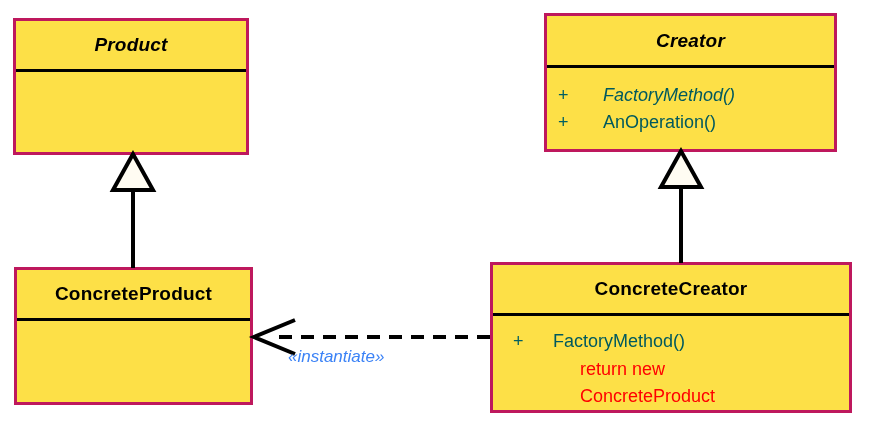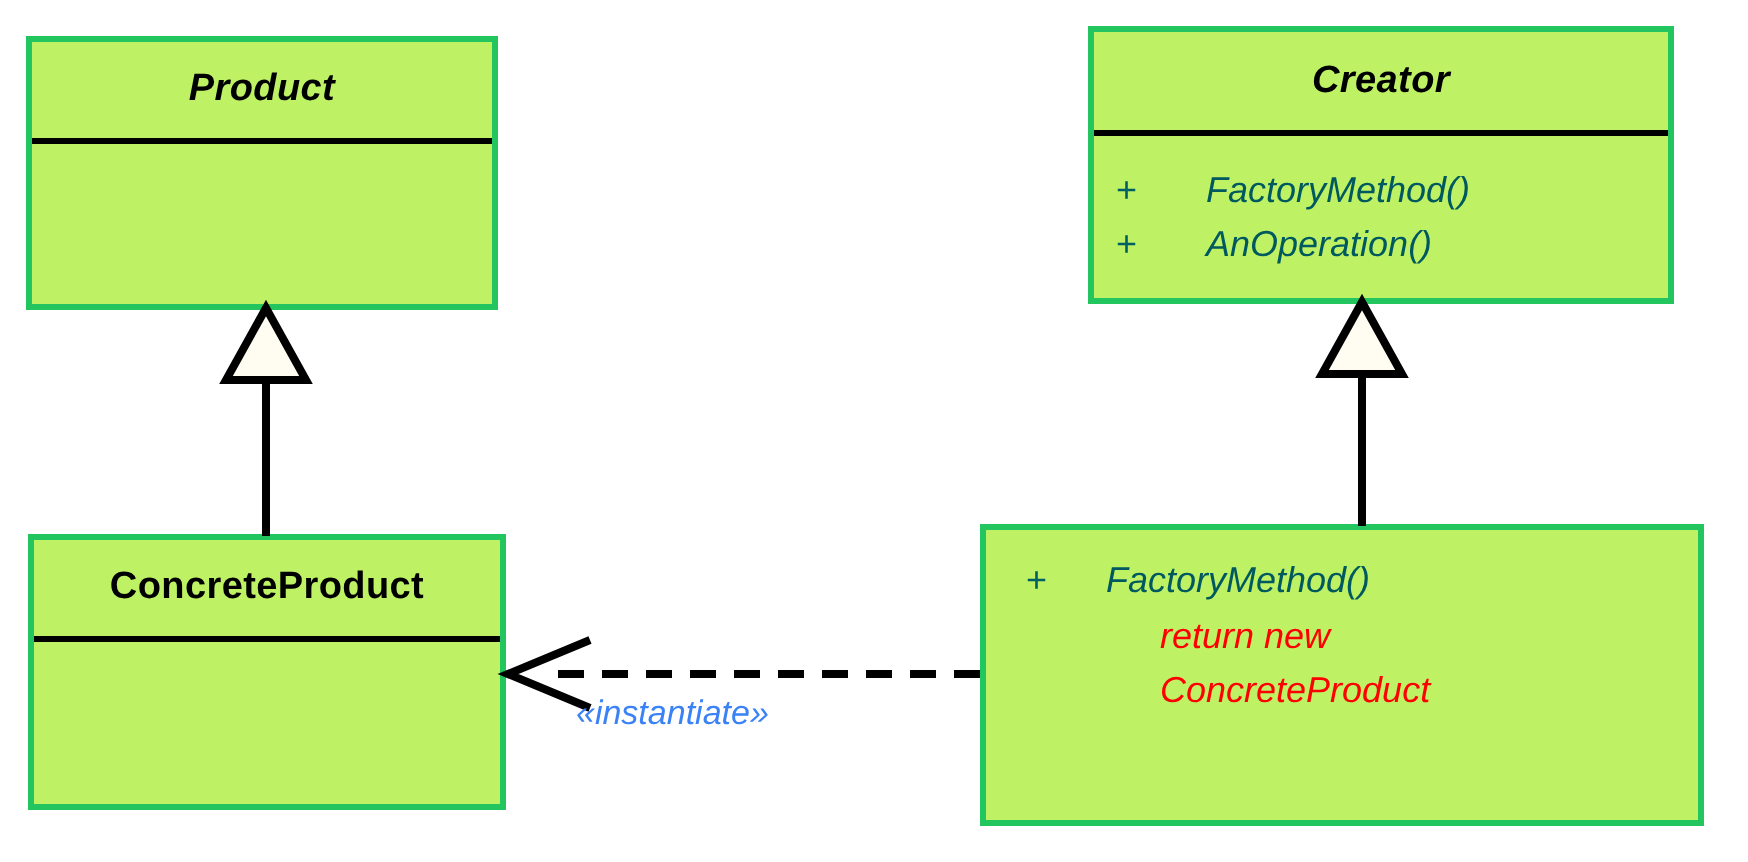--- a/index.html
+++ b/index.html
@@ -16,22 +16,22 @@
   }
   #diagram-canvas {
     position: absolute;
     left: 0; top: 0;
     width: 874px;
     height: 431px;
   }
   .uml-class {
     position: absolute;
     box-sizing: border-box;
-    background: #bef264;
-    border: 3px solid #22c55e;
+    background: #fde047;
+    border: 3px solid #be185d;
     display: flex;
     flex-direction: column;
   }
   .class-title-row {
     box-sizing: border-box;
     display: flex;
     align-items: center;
     justify-content: center;
     border-bottom: 3px solid #000000;
     width: 100%;
@@ -50,21 +50,20 @@
     box-sizing: border-box;
     flex: 1 1 auto;
     width: 100%;
     position: relative;
   }
   .member-line {
     position: absolute;
     white-space: nowrap;
     font-size: 18px;
     line-height: 18px;
-    font-style: italic;
   }
   .member-vis {
     position: absolute;
     font-size: 18px;
     line-height: 18px;
     color: #036;
     color: #005f63;
     font-weight: normal;
   }
   .teal { color: #00595e; }
@@ -112,20 +111,23 @@
   </div>
 
   <div class="uml-class" style="left:14px; top:267px; width:239px; height:138px;">
     <div class="class-title-row" style="height:51px;">
       <span class="class-title">ConcreteProduct</span>
     </div>
     <div class="class-body"></div>
   </div>
 
   <div class="uml-class" style="left:490px; top:262px; width:362px; height:151px;">
+    <div class="class-title-row" style="height:51px;">
+      <span class="class-title">ConcreteCreator</span>
+    </div>
     <div class="class-body">
       <span class="member-vis" style="left:20px; top:16px;">+</span>
       <span class="member-line teal" style="left:60px; top:16px;">FactoryMethod()</span>
       <span class="member-line red" style="left:75px; top:44px;">return new</span>
       <span class="member-line red" style="left:75px; top:71px;">ConcreteProduct</span>
     </div>
   </div>
 
   <svg class="overlay" viewBox="0 0 874 431" xmlns="http://www.w3.org/2000/svg">
 

